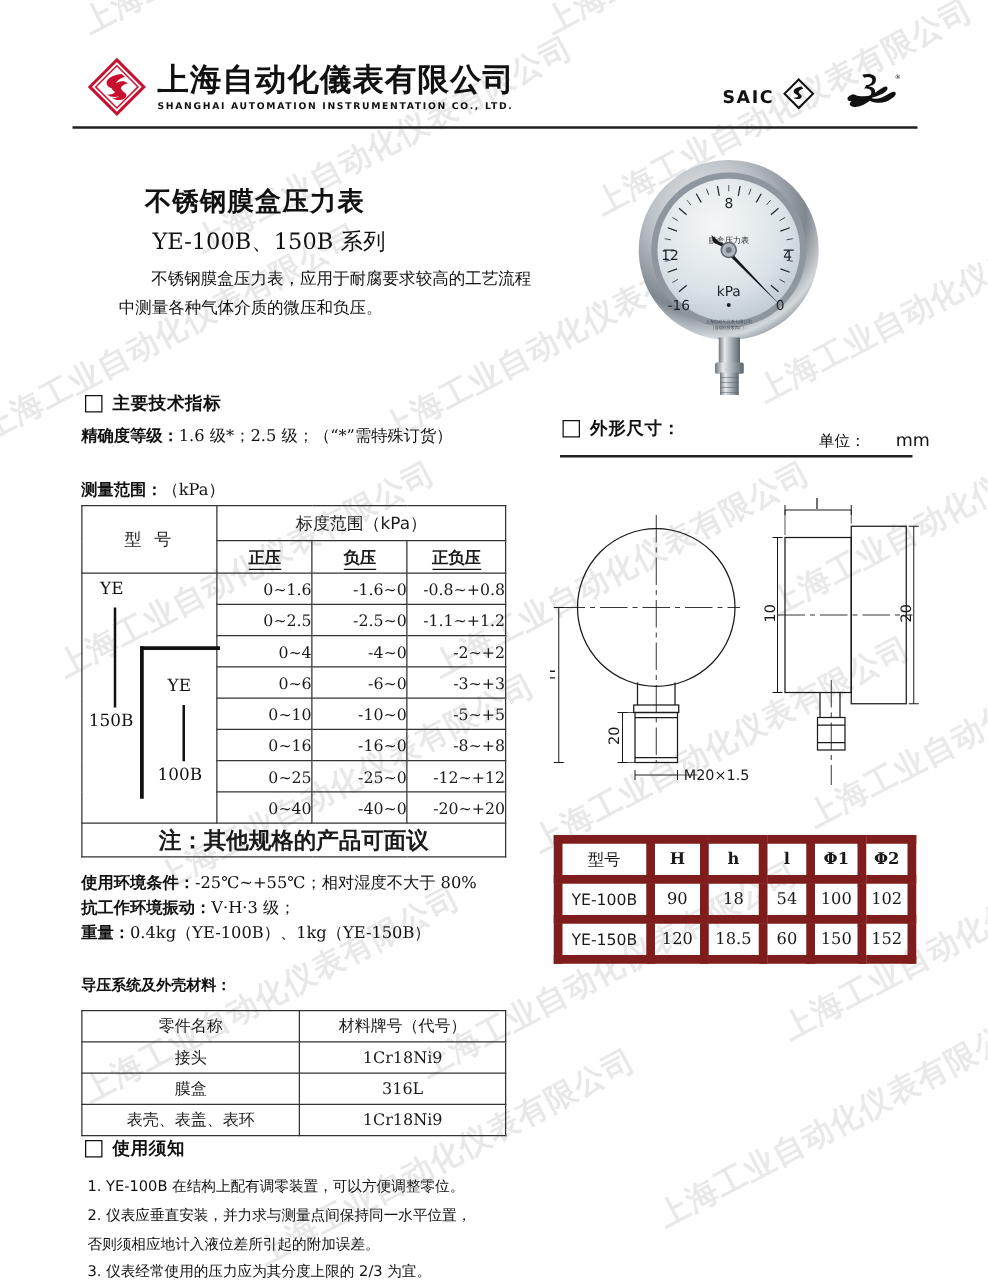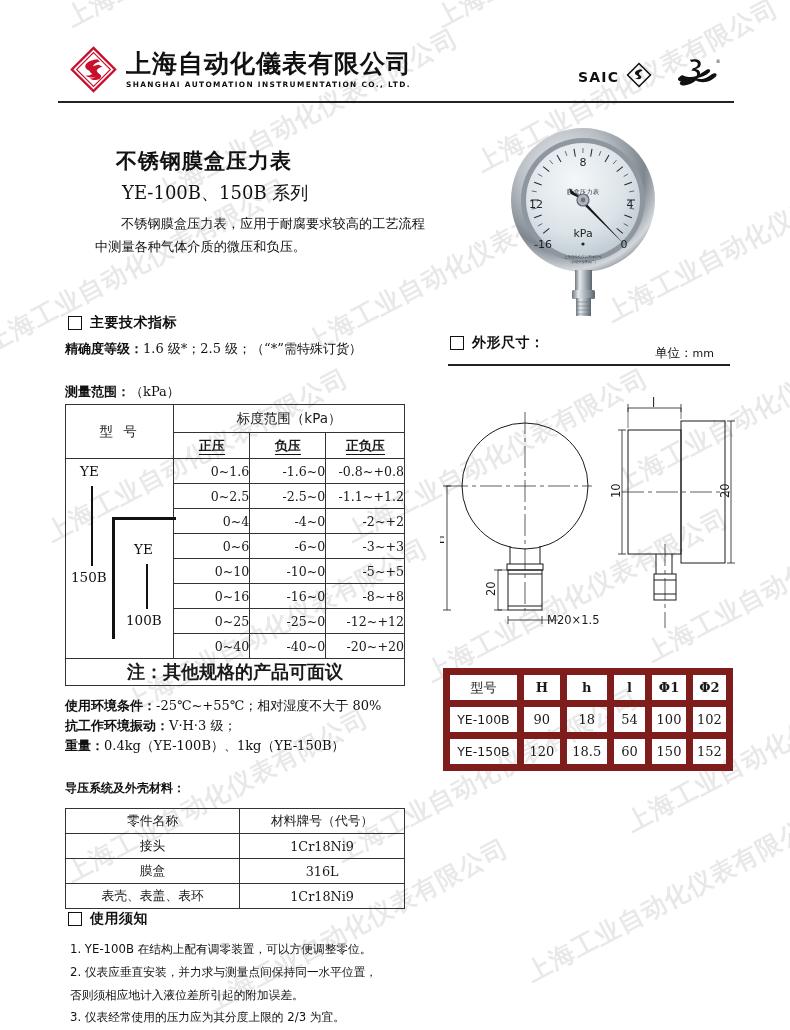--- a/index.html
+++ b/index.html
@@ -86,21 +86,21 @@
 
   
   .notes{position:absolute;left:70px;top:938px;width:420px;z-index:10;}
   .note-line{font-family:"DejaVu Sans",sans-serif;font-size:11.7px;line-height:1.95;color:#111;}
 
   
   .photo{position:absolute;left:497px;top:124px;width:180px;height:195px;z-index:8;}
   .dim-rule{position:absolute;left:448px;top:364px;width:282px;height:1.6px;background:#222;z-index:10;}
   .unit{position:absolute;left:655px;top:345px;font-family:"DejaVu Sans",sans-serif;
         font-size:12.5px;color:#111;z-index:10;}
-  .unit .mm{font-size:11px;}
+  .unit .mm{font-size:14px;margin-left:24px;}
   .draw{position:absolute;left:440px;top:388px;z-index:9;}
 
   .dim{position:absolute;left:443px;top:668px;width:290px;z-index:10;}
   .dim table{border-collapse:collapse;width:290px;
     font-family:"DejaVu Serif","Liberation Serif",serif;font-size:13px;}
   .dim td{border:7px solid #7f1d1d;text-align:center;height:25px;padding:0;}
   .dim .hh{font-weight:700;}
   .dim .mdl{font-family:"DejaVu Sans",sans-serif;font-size:12.5px;}
 </style>
 </head>

